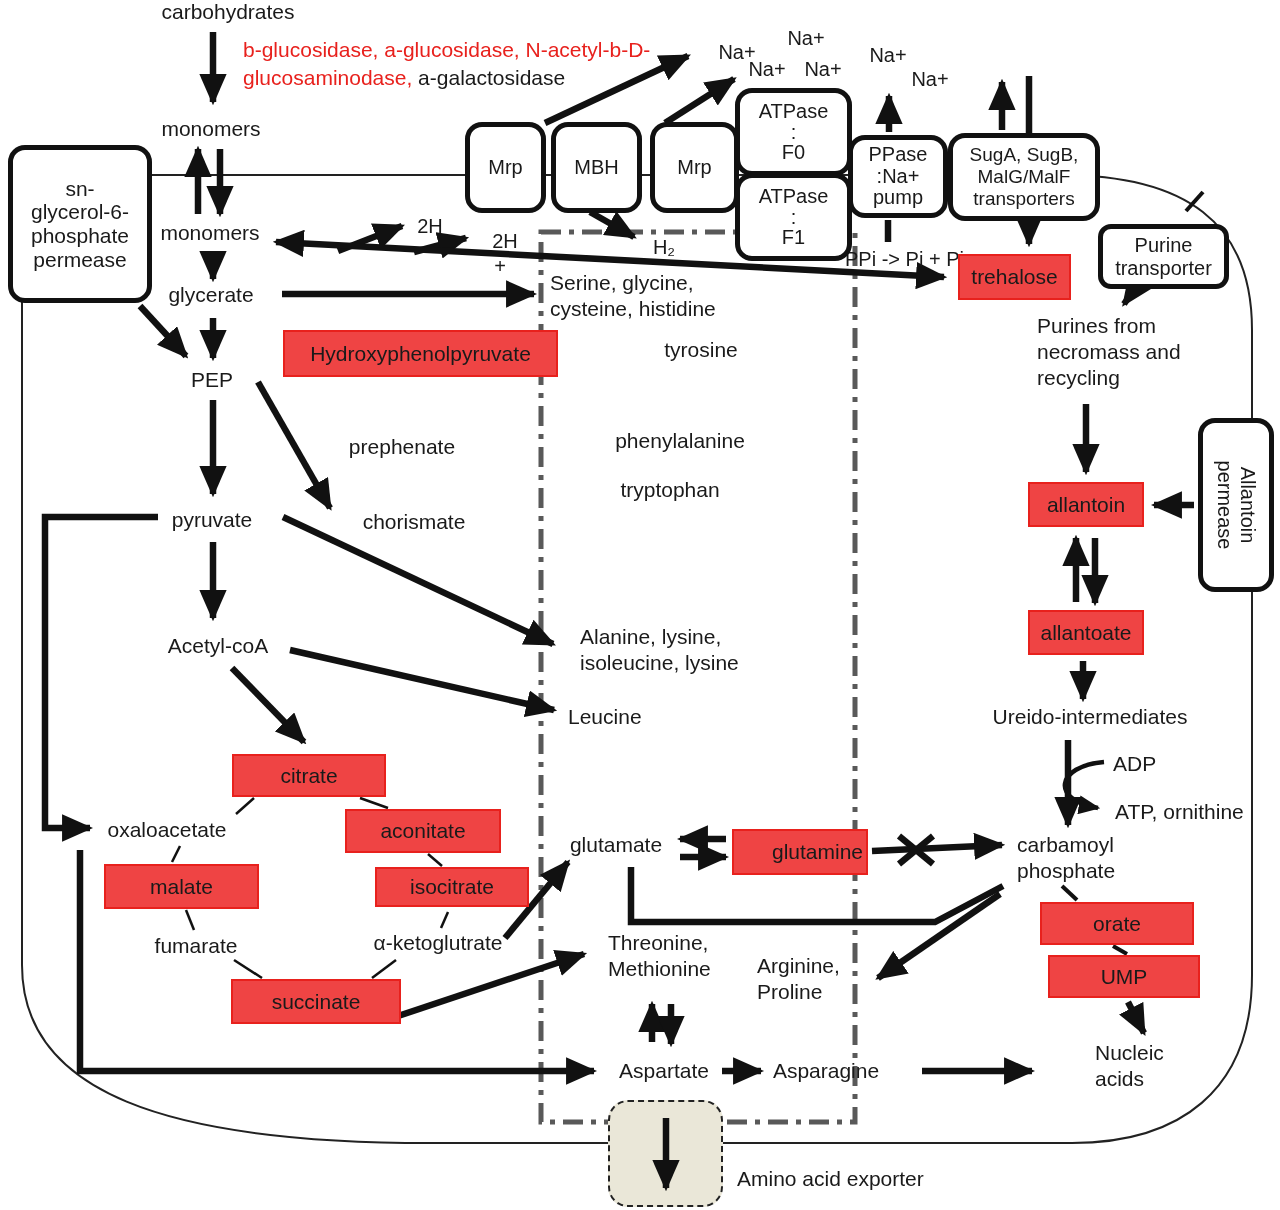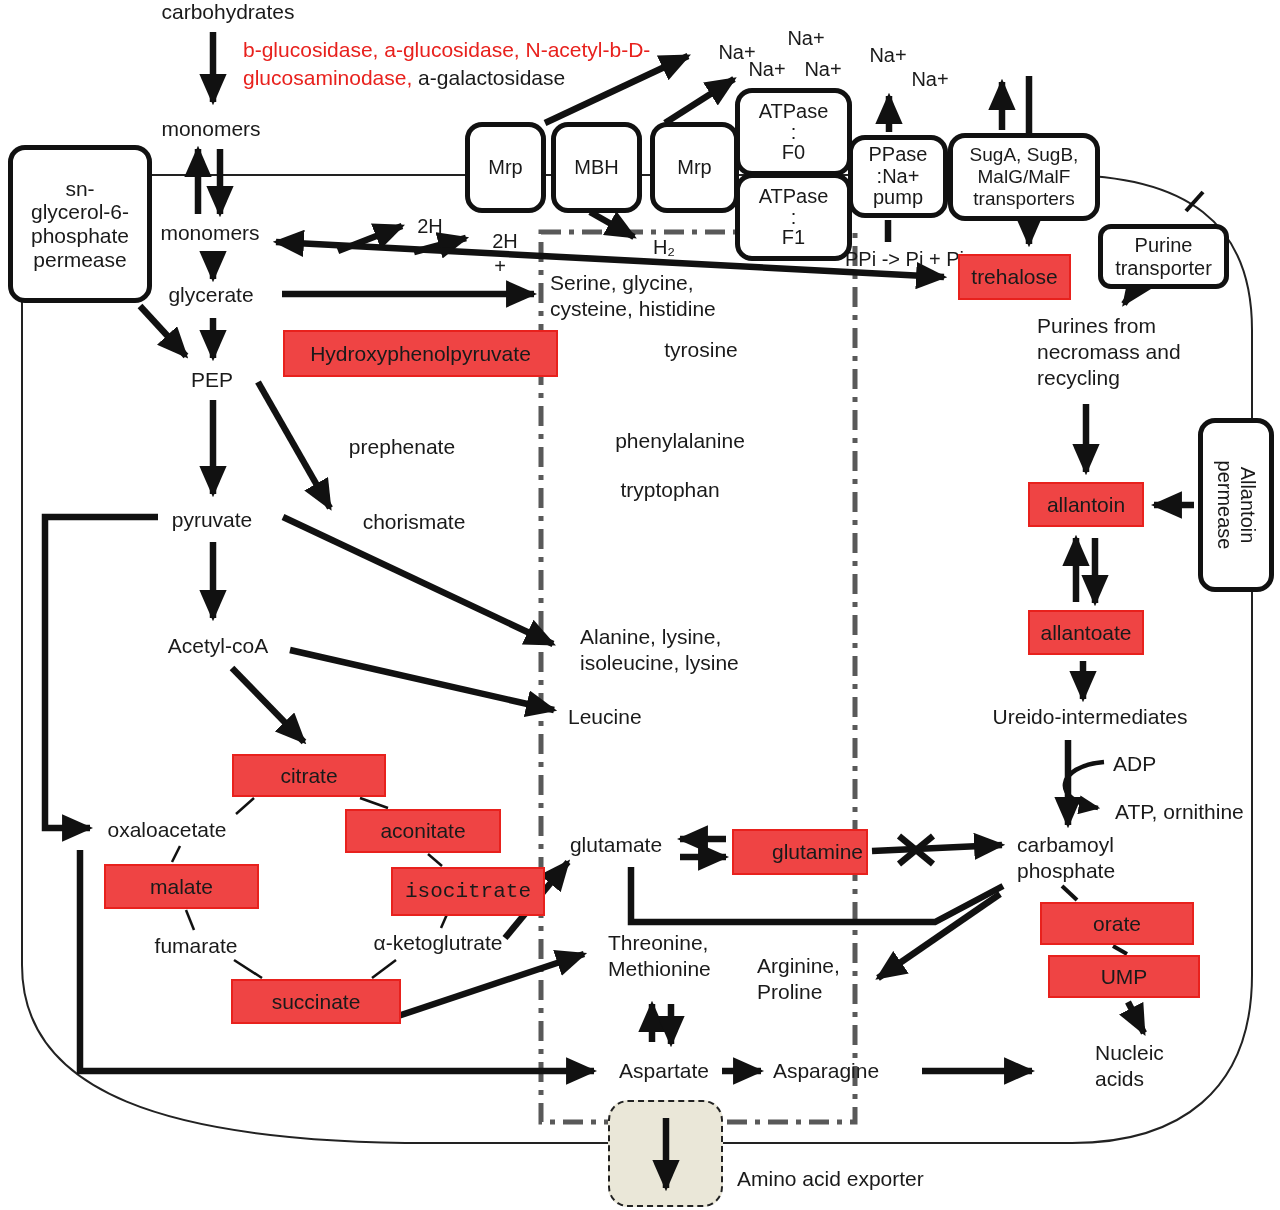--- a/index.html
+++ b/index.html
@@ -163,21 +163,21 @@
   <div class="beige" style="left:608px;top:1100px;width:115px;height:107px;"></div>
   <div class="lbl" style="left:737px;top:1166px;">Amino acid exporter</div>
 
   <div class="rbox" style="left:283px;top:330px;width:275px;height:47px;">Hydroxyphenolpyruvate</div>
   <div class="rbox" style="left:958px;top:254px;width:113px;height:46px;">trehalose</div>
   <div class="rbox" style="left:1028px;top:482px;width:116px;height:45px;">allantoin</div>
   <div class="rbox" style="left:1028px;top:610px;width:116px;height:45px;">allantoate</div>
   <div class="rbox" style="left:232px;top:754px;width:154px;height:43px;">citrate</div>
   <div class="rbox" style="left:345px;top:809px;width:156px;height:44px;">aconitate</div>
   <div class="rbox" style="left:104px;top:864px;width:155px;height:45px;">malate</div>
-  <div class="rbox" style="left:391px;top:867px;width:154px;height:49px;font-family:Liberation Mono, monospace;">isocitrate</div>
+  <div class="rbox" style="left:375px;top:867px;width:154px;height:40px;">isocitrate</div>
   <div class="rbox" style="left:231px;top:979px;width:170px;height:45px;">succinate</div>
   <div class="rbox" style="left:732px;top:829px;width:136px;height:46px;padding-left:35px;">glutamine</div>
   <div class="rbox" style="left:1040px;top:902px;width:154px;height:43px;">orate</div>
   <div class="rbox" style="left:1048px;top:955px;width:152px;height:43px;">UMP</div>
 
   <div class="lbl ctr" style="left:228px;top:12px;">carbohydrates</div>
 
   <div class="lbl red" style="left:243px;top:37px;">b-glucosidase, a-glucosidase, N-acetyl-b-D-</div>
   <div class="lbl" style="left:243px;top:65px;">
     <span class="red">glucosaminodase,</span><span> a-galactosidase</span>

